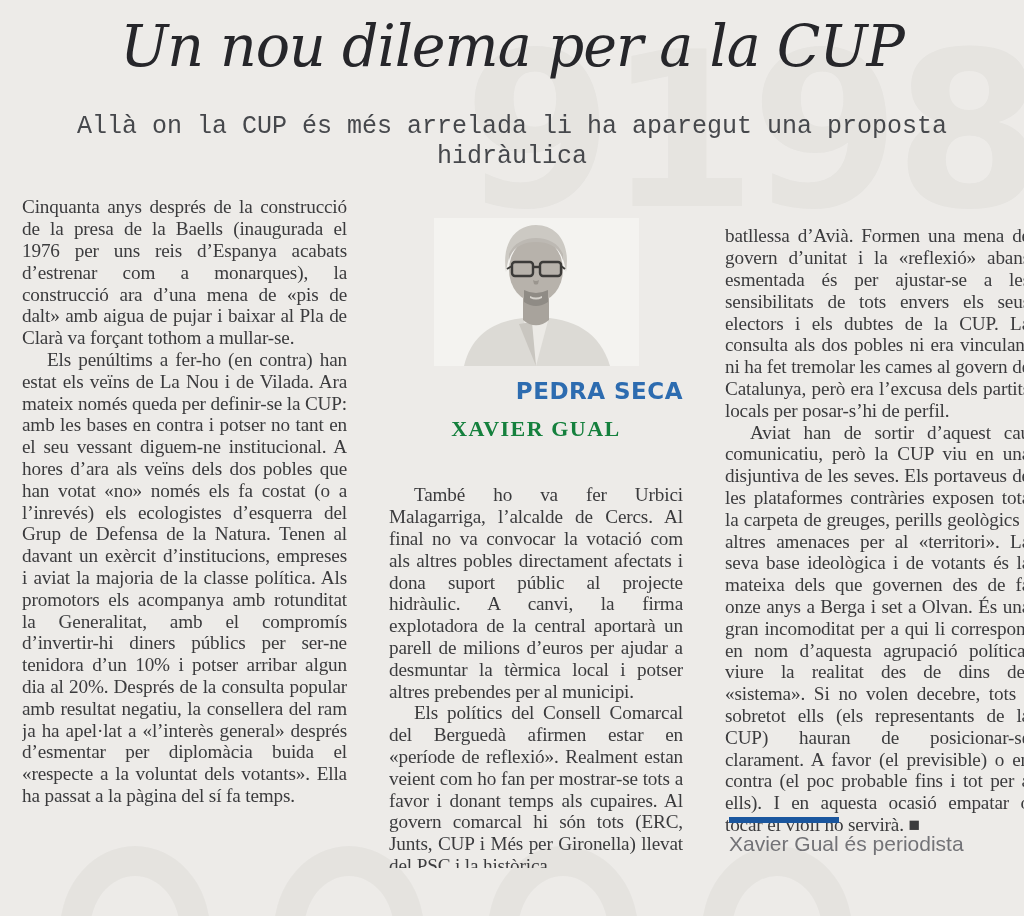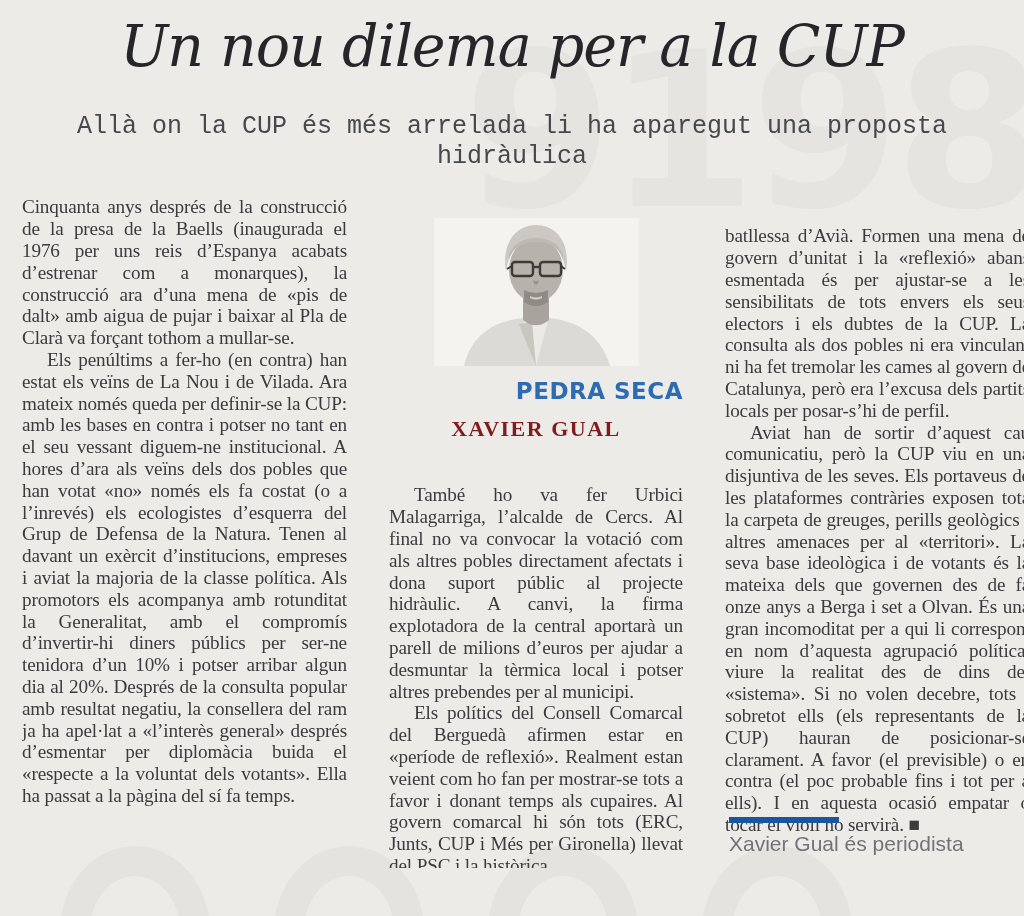--- a/index.html
+++ b/index.html
@@ -94,21 +94,21 @@
     letter-spacing: 0.5px;
     color: #2d6cb0;
     margin-top: 12px;
   }
   .author-name {
     text-align: center;
     font-family: "Liberation Serif", serif;
     font-weight: 600;
     font-size: 22px;
     letter-spacing: 1.5px;
-    color: #7f1d1d;
+    color: #15803d;
     margin-top: 12px;
   }
   .col-center .bodytext:first-of-type { margin-top: 42px; }
   .credit {
     position: absolute;
     bottom: 12px; left: 0;
     width: 100%;
   }
   .credit-bar {
     width: 110px; height: 6px;

